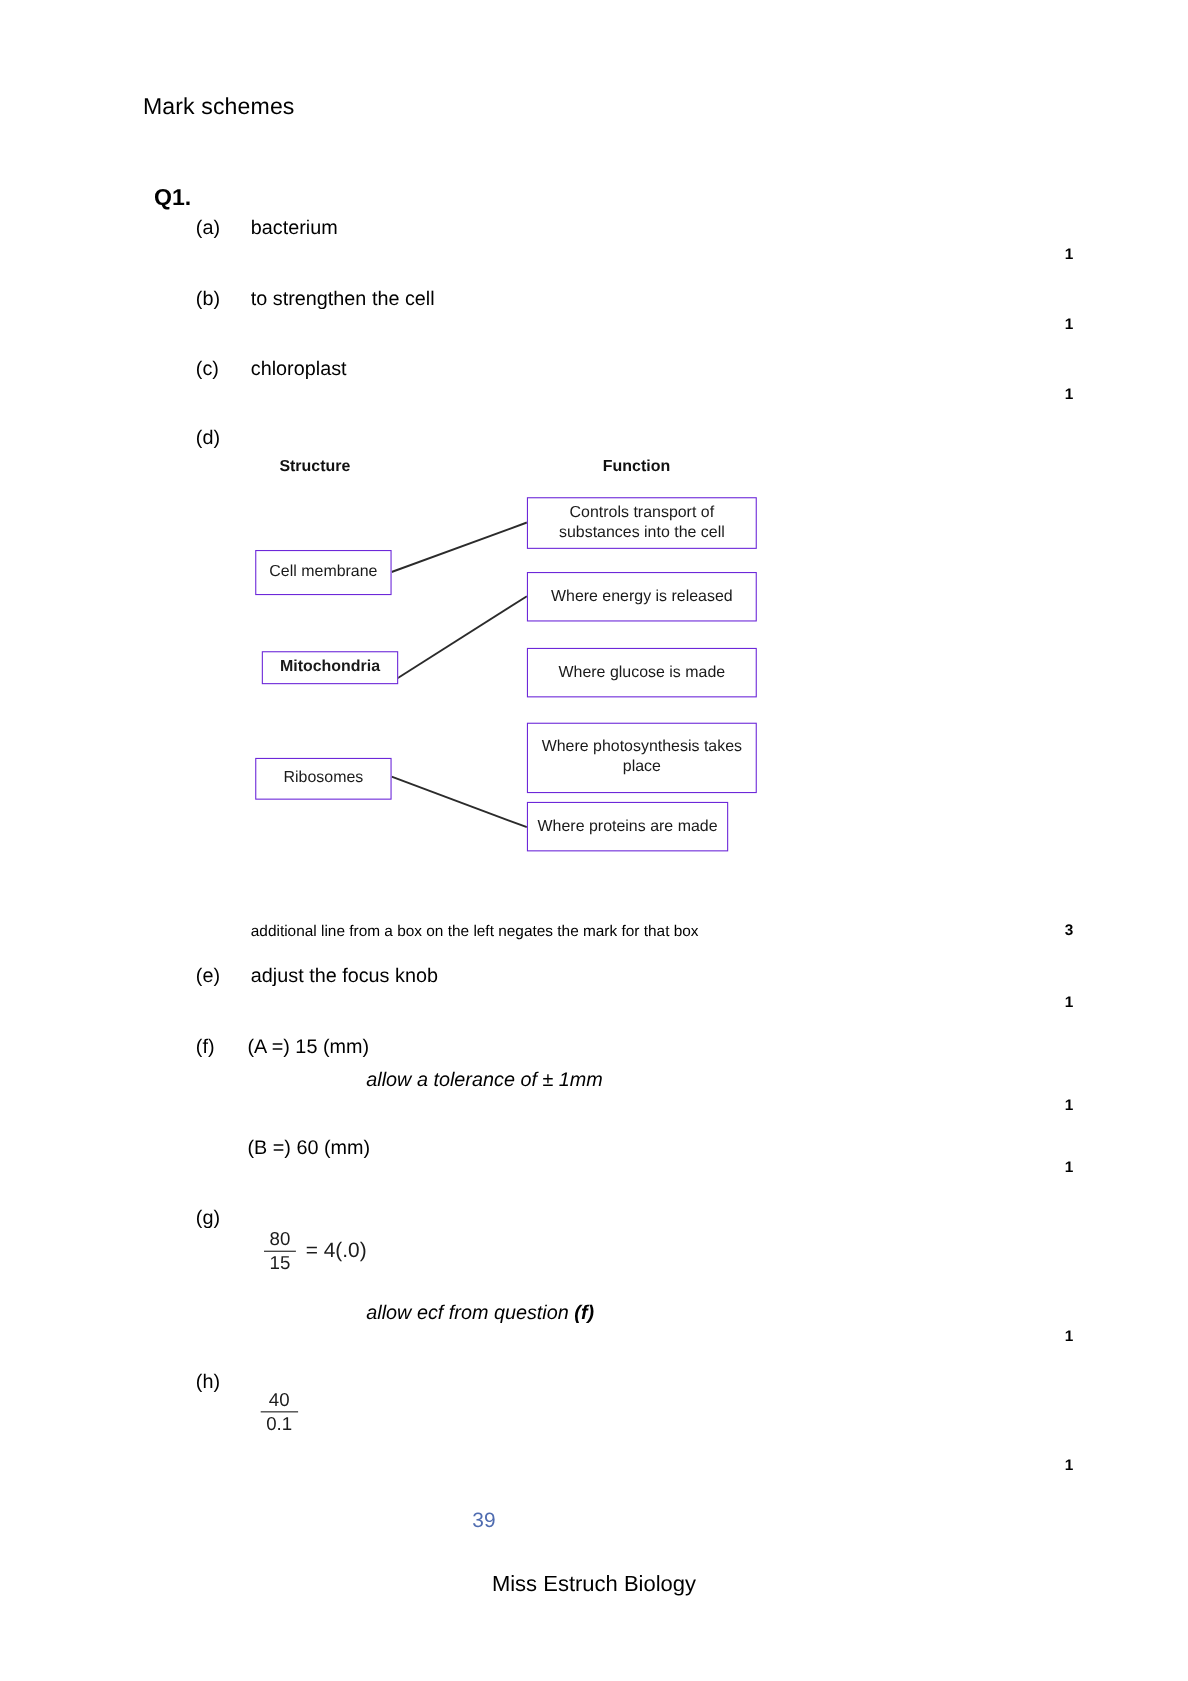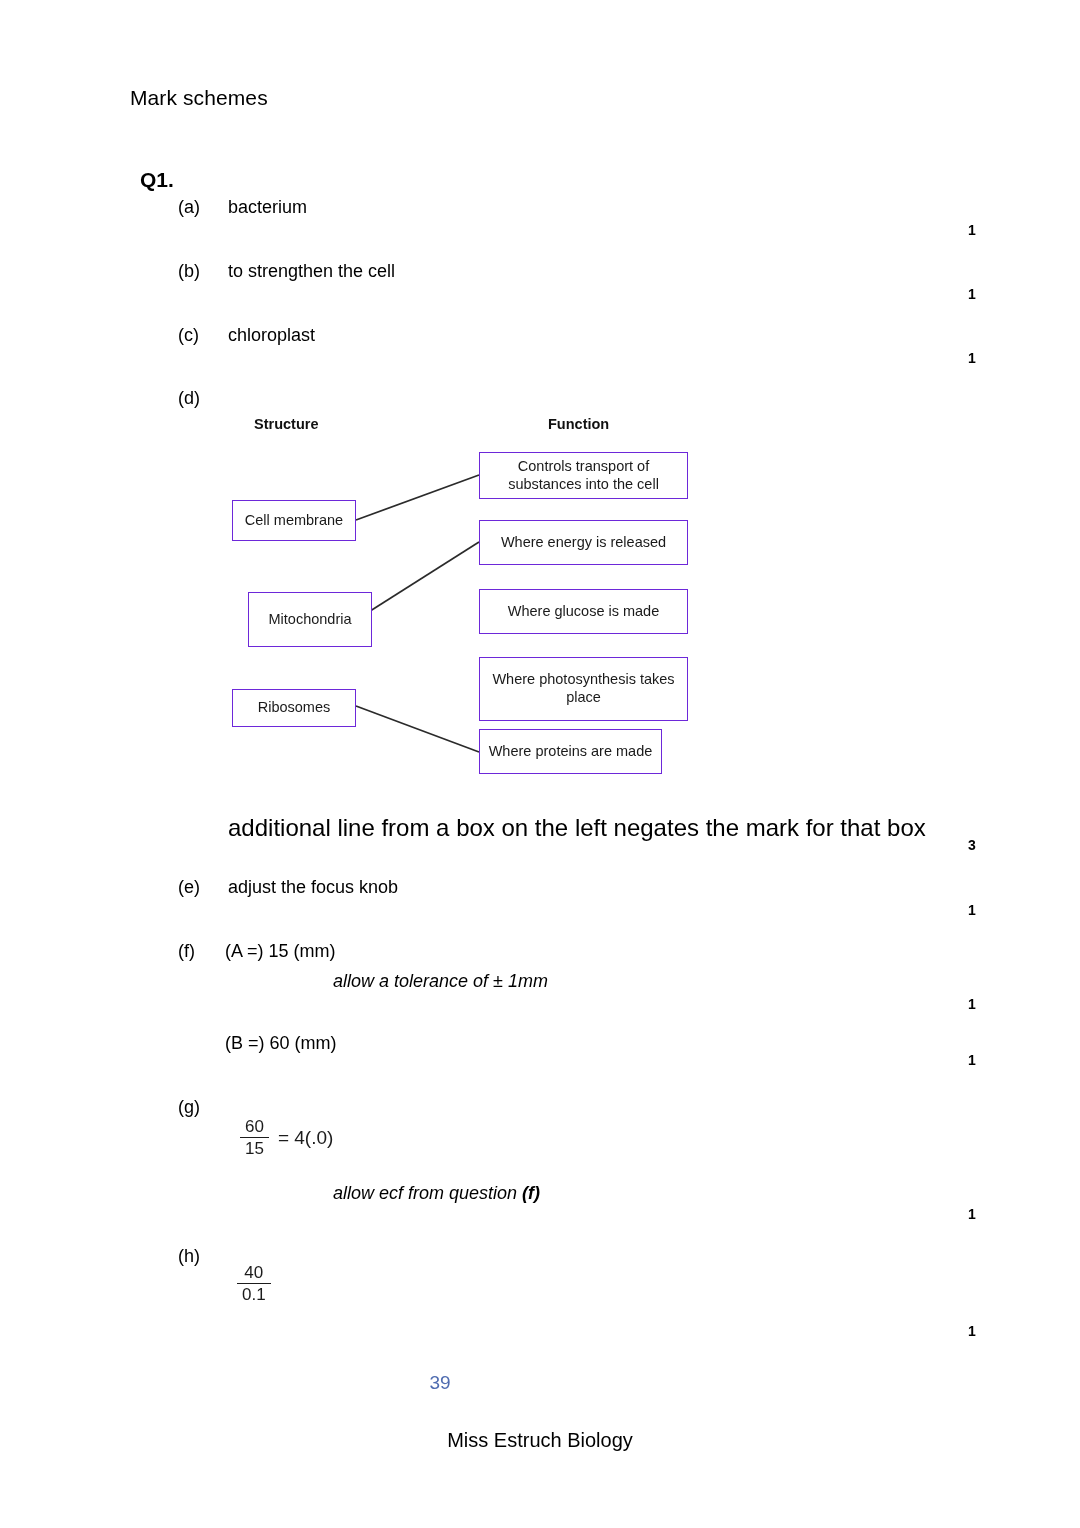--- a/index.html
+++ b/index.html
@@ -53,22 +53,23 @@
     font-size: 18px;
     font-style: italic;
     white-space: nowrap;
   }
   .note-italic b {
     font-weight: bold;
     font-style: italic;
   }
   .negate-note {
     position: absolute;
-    font-size: 24px;
-    white-space: nowrap;
+    font-size: 14px;
+    white-space: nowrap;
+    margin-top: 24px;
   }
 
   
   .mark {
     position: absolute;
     left: 968px;
     width: 40px;
     font-size: 14px;
     font-weight: bold;
     text-align: left;
@@ -187,21 +188,21 @@
 
     <svg viewBox="0 0 470 390" preserveAspectRatio="none">
       <line x1="128" y1="112" x2="251" y2="67" stroke="#2b2b2b" stroke-width="1.7"></line>
       <line x1="128" y1="212" x2="251" y2="134" stroke="#2b2b2b" stroke-width="1.7"></line>
       <line x1="128" y1="298" x2="251" y2="344" stroke="#2b2b2b" stroke-width="1.7"></line>
     </svg>
 
     <div class="mbox" style="left:4px;  top:92px;  width:124px; height:41px;">
       <span>Cell membrane</span>
     </div>
-    <div class="mbox" style="left:20px;  top:184px; width:124px; height:55px;">
+    <div class="mbox" style="left:10px;  top:184px; width:124px; height:30px;font-weight:bold;">
       <span>Mitochondria</span>
     </div>
     <div class="mbox" style="left:4px;  top:281px; width:124px; height:38px;">
       <span>Ribosomes</span>
     </div>
 
     <div class="mbox" style="left:251px; top:44px;  width:209px; height:47px;">
       <span>Controls transport of substances into the cell</span>
     </div>
     <div class="mbox" style="left:251px; top:112px; width:209px; height:45px;">
@@ -230,21 +231,21 @@
   <div class="note-italic" style="left:333px; top:971px;">allow a tolerance of ± 1mm</div>
   <div class="mark" style="top:996px;">1</div>
 
   <div class="part-text" style="left:225px; top:1033px;">(B =) 60 (mm)</div>
   <div class="mark" style="top:1052px;">1</div>
 
   <div class="part-letter" style="left:178px; top:1097px;">(g)</div>
 
   <div class="frac-wrap" style="left:240px; top:1118px;">
     <span class="frac">
-      <span class="num">60</span>
+      <span class="num">80</span>
       <span class="den">15</span>
     </span>
     <span class="frac-eq">= 4(.0)</span>
   </div>
 
   <div class="note-italic" style="left:333px; top:1183px;">
     <span>allow ecf from question </span><b>(f)</b>
   </div>
   <div class="mark" style="top:1206px;">1</div>
 

